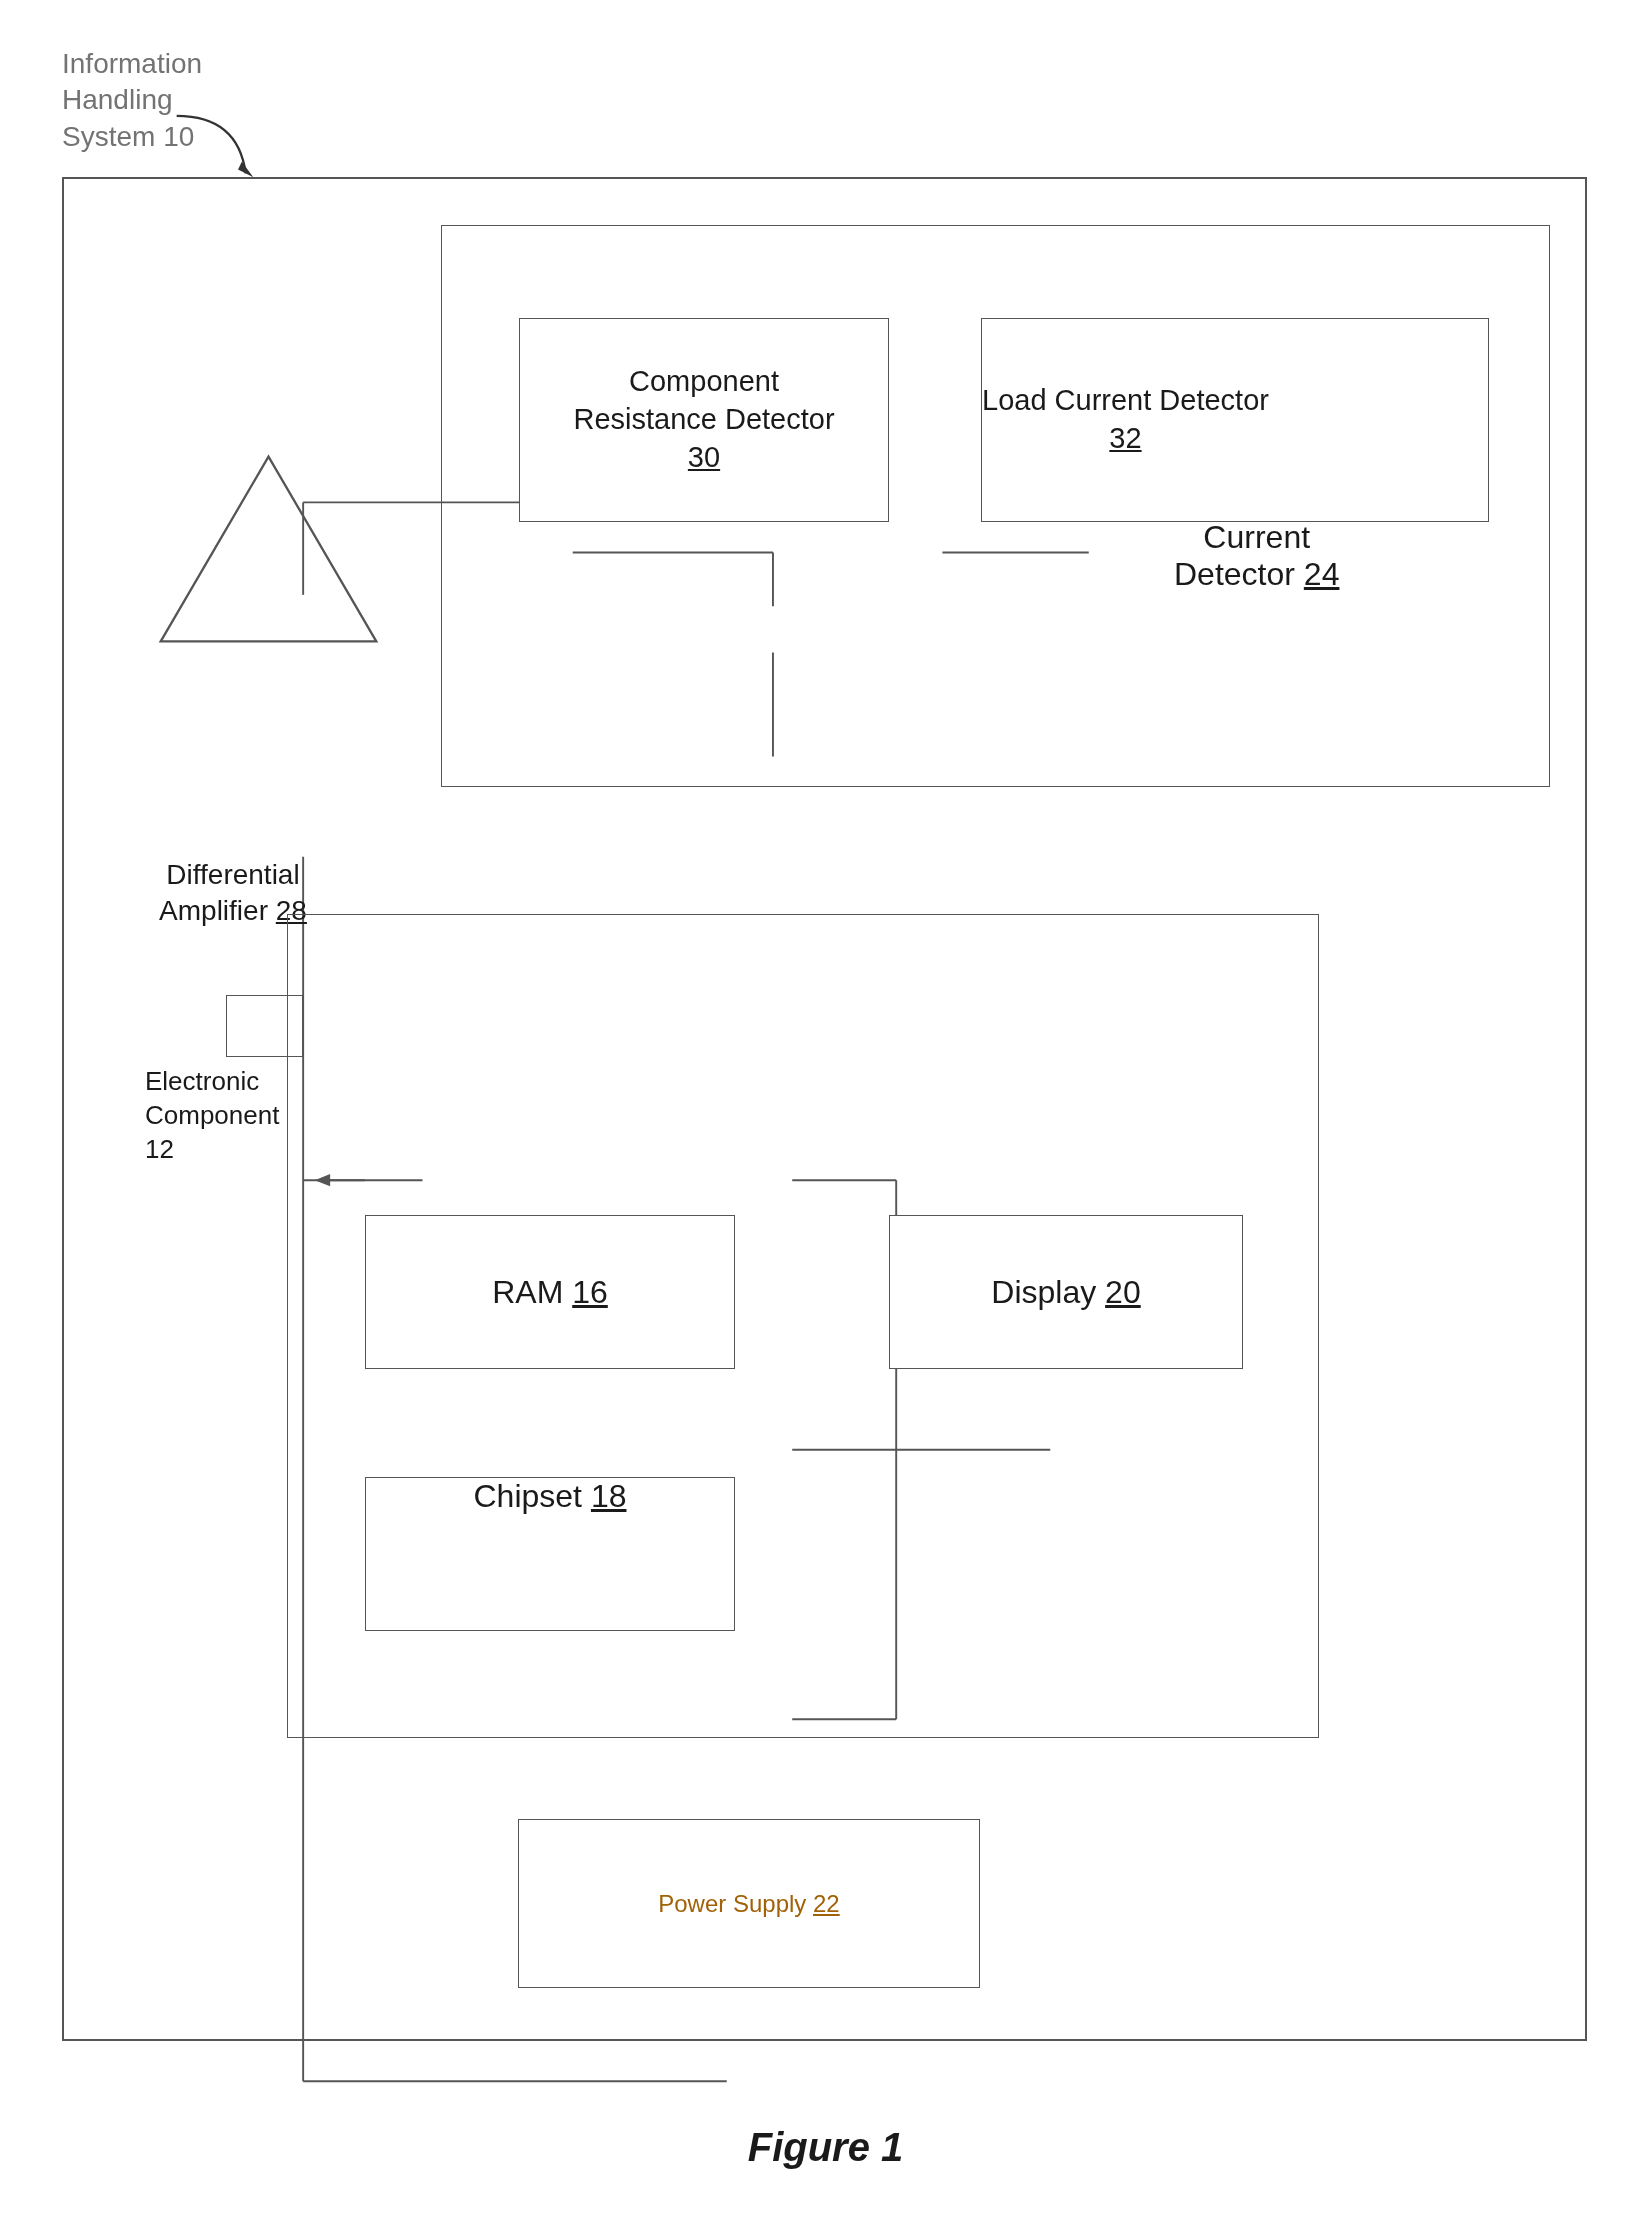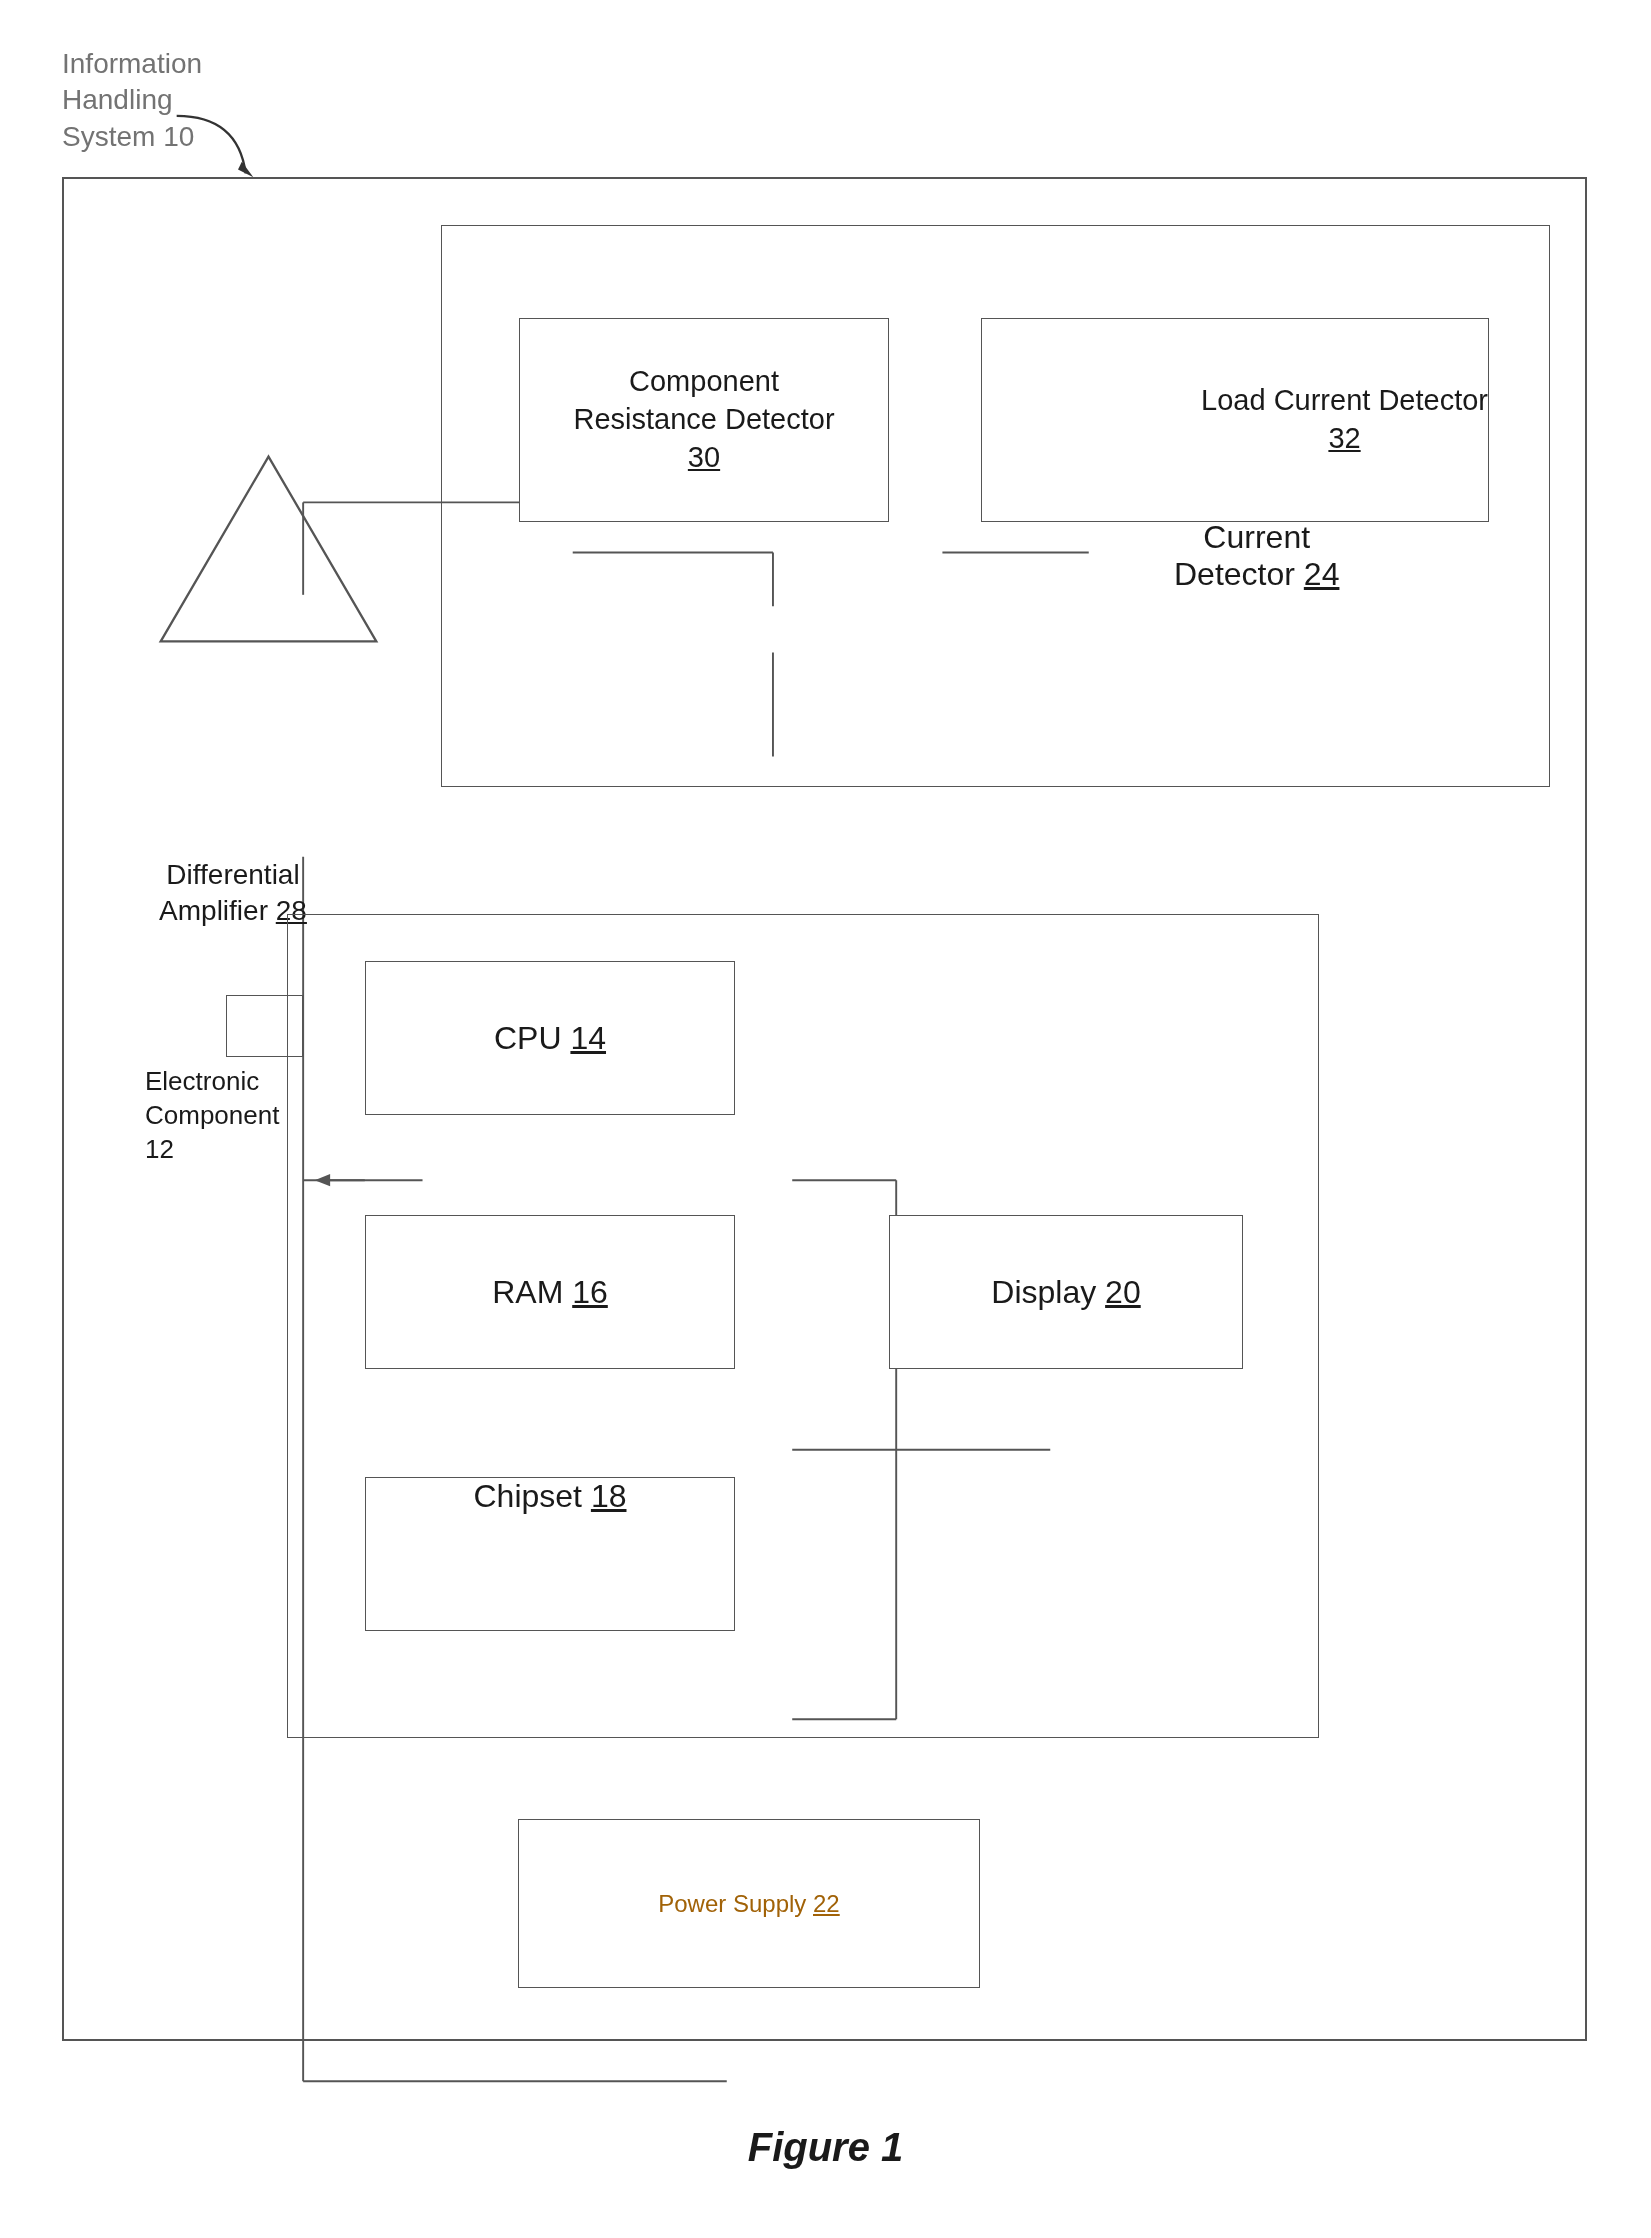--- a/index.html
+++ b/index.html
@@ -84,21 +84,21 @@
     .load-current-box {
       position: absolute;
       top: 92px;
       left: 539px;
       width: 508px;
       height: 204px;
       border: 1.5px solid #555;
       background: #fff;
       display: flex;
       align-items: center;
-      justify-content: flex-end;
+      justify-content: flex-start;
       text-align: center;
     }
 
     .load-current-label {
       font-size: 29px;
       line-height: 1.3;
       color: #1a1a1a;
     }
 
     
@@ -402,26 +402,20 @@
 
     <div class="electronic-component-box"></div>
     <div class="electronic-component-label">
       <span>Electronic</span><br>
       <span>Component</span><br>
       <span>12</span>
     </div>
 
     <div class="components-group-box">
 
-      <div class="cpu-box">
-        <div class="cpu-label">
-          <span>CPU</span>
-          <span class="underline">14</span>
-        </div>
-      </div>
 
       <div class="ram-box">
         <div class="ram-label">
           <span>RAM</span>
           <span class="underline">16</span>
         </div>
       </div>
 
       <div class="chipset-box">
         <div class="chipset-label">

